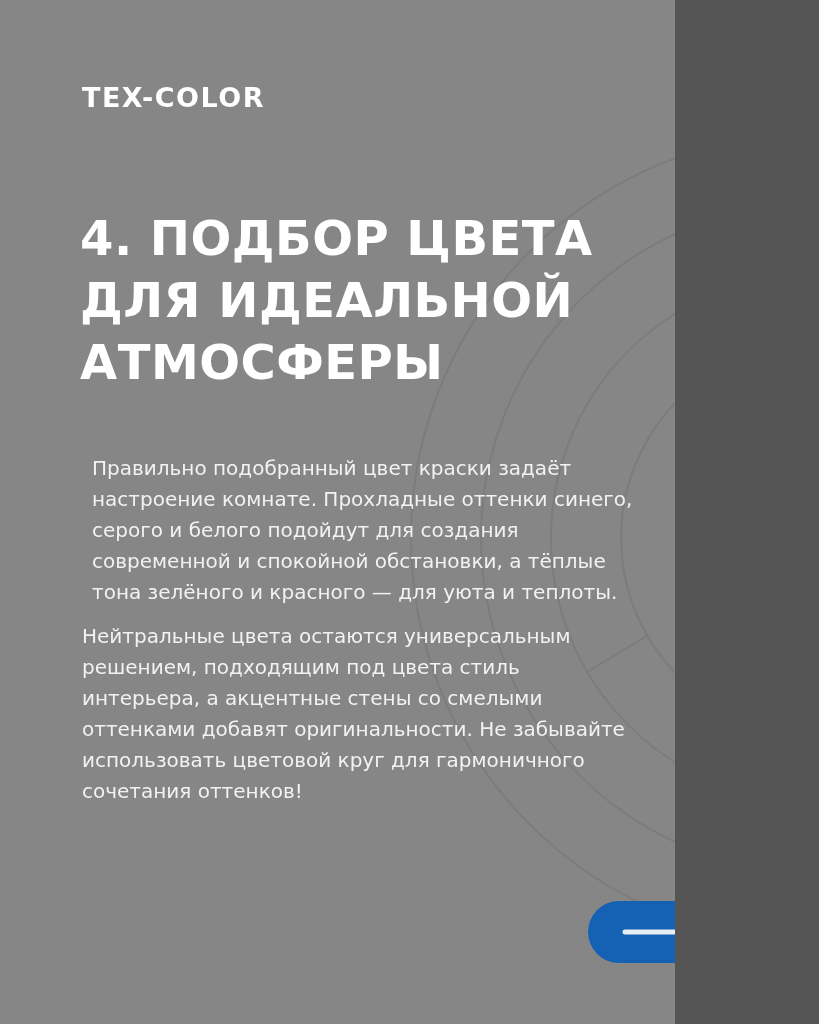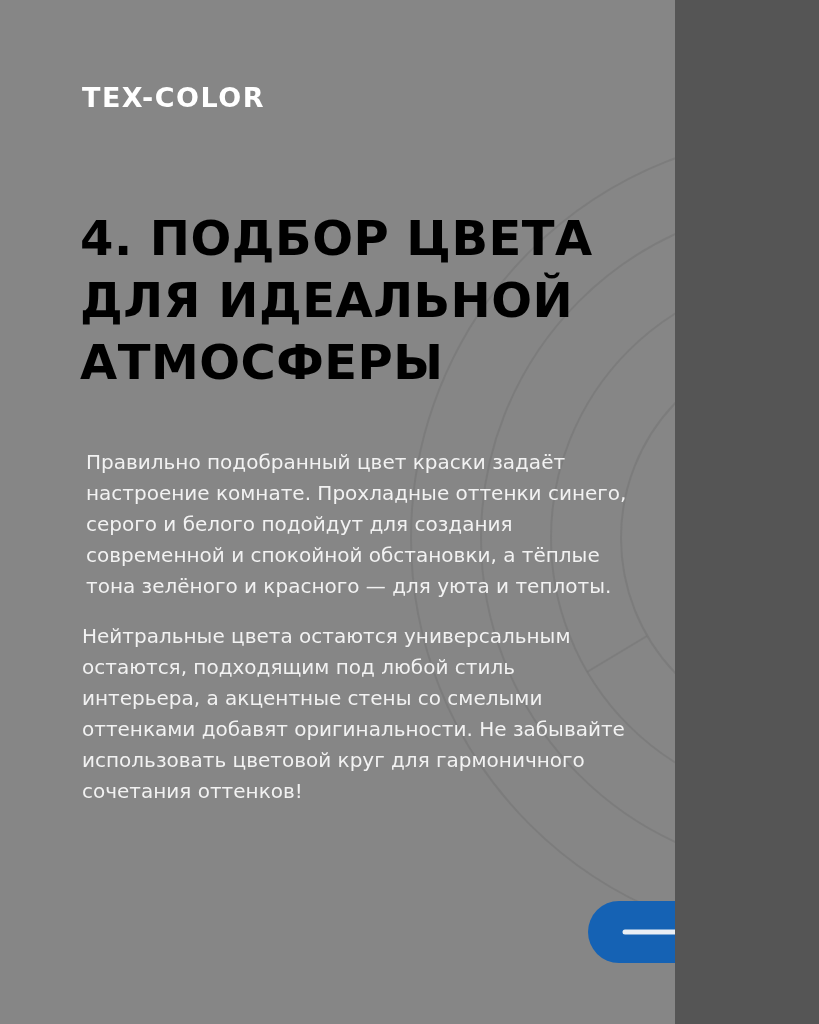--- a/index.html
+++ b/index.html
@@ -31,21 +31,21 @@
     font-size: 27px;
     font-weight: 700;
     letter-spacing: 1.5px;
     white-space: nowrap;
   }
   .title {
     position: absolute;
     left: 80px;
     top: 207px;
     width: 660px;
-    color: #000000;
+    color: #ffffff;
     font-size: 48px;
     line-height: 62px;
     font-weight: 800;
     letter-spacing: 0.5px;
     white-space: pre-line;
   }
   .body-text {
     position: absolute;
     left: 82px;
     width: 680px;
@@ -89,27 +89,27 @@
       <line x1="647" y1="636" x2="587" y2="672"></line>
     </g>
   </svg>
 
   <div class="brand">TEX-COLOR</div>
 
   <h1 class="title" style="margin:0">4. ПОДБОР ЦВЕТА
 ДЛЯ ИДЕАЛЬНОЙ
 АТМОСФЕРЫ</h1>
 
-  <p class="body-text para-1" style="margin:4px">Правильно подобранный цвет краски задаёт
+  <p class="body-text para-1" style="margin:10px">Правильно подобранный цвет краски задаёт
 настроение комнате. Прохладные оттенки синего,
 серого и белого подойдут для создания
 современной и спокойной обстановки, а тёплые
 тона зелёного и красного — для уюта и теплоты.</p>
   <p class="body-text para-2" style="margin:0">Нейтральные цвета остаются универсальным
-остаются, подходящим под любой стиль
+решением, подходящим под цвета стиль
 интерьера, а акцентные стены со смелыми
 оттенками добавят оригинальности. Не забывайте
 использовать цветовой круг для гармоничного
 сочетания оттенков!</p>
 
   <button class="next-button">
     <svg width="88" height="38" viewBox="0 0 88 38" aria-hidden="true">
       <g fill="none" stroke="#e9eef4" stroke-width="5" stroke-linecap="round" stroke-linejoin="round">
         <line x1="6" y1="19" x2="78" y2="19"></line>
         <polyline points="60,3 78,19 60,35"></polyline>

